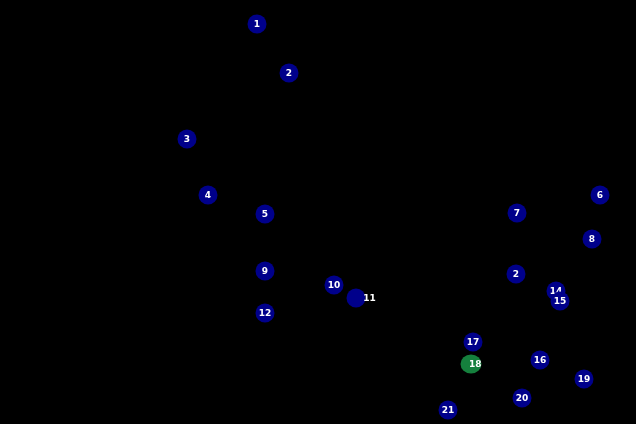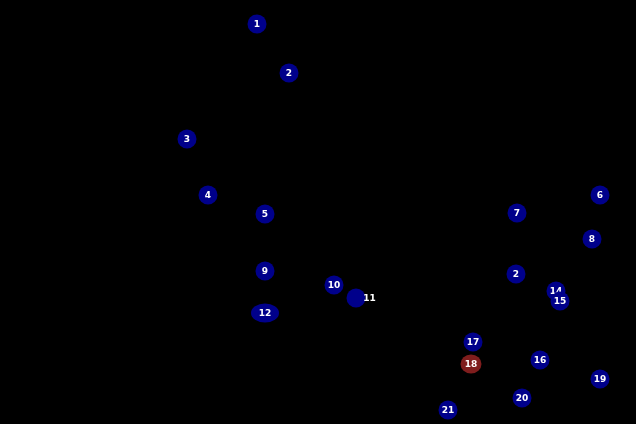--- a/index.html
+++ b/index.html
@@ -66,42 +66,42 @@
     </div>
     <div class="marker" style="left: 265px; top: 271px; width: 19px; height: 19px; background: rgb(0, 0, 139);">
       <span class="marker-label" style="color: rgb(255, 255, 255);">9</span>
     </div>
     <div class="marker" style="left: 334px; top: 285px; width: 19px; height: 19px; background: rgb(0, 0, 139);">
       <span class="marker-label" style="color: rgb(255, 255, 255);">10</span>
     </div>
     <div class="marker" style="left: 356px; top: 298px; width: 19px; height: 19px; background: rgb(0, 0, 139);">
       <span class="marker-label" style="color: rgb(255, 255, 255); margin-left: 27px;">11</span>
     </div>
-    <div class="marker" style="left: 265px; top: 313px; width: 28px; height: 19px; background: rgb(0, 0, 139);">
+    <div class="marker" style="left: 265px; top: 313px; width: 19px; height: 19px; background: rgb(0, 0, 139);">
       <span class="marker-label" style="color: rgb(255, 255, 255);">12</span>
     </div>
     <div class="marker" style="left: 516px; top: 274px; width: 19px; height: 19px; background: rgb(0, 0, 139);">
       <span class="marker-label" style="color: rgb(255, 255, 255);">2</span>
     </div>
     <div class="marker" style="left: 556px; top: 291px; width: 19px; height: 19px; background: rgb(0, 0, 139);">
       <span class="marker-label" style="color: rgb(255, 255, 255);">14</span>
     </div>
     <div class="marker" style="left: 560px; top: 301px; width: 19px; height: 19px; background: rgb(0, 0, 139);">
       <span class="marker-label" style="color: rgb(255, 255, 255);">15</span>
     </div>
     <div class="marker" style="left: 540px; top: 312px; width: 19px; height: 19px; background: rgb(0, 0, 139); margin-top: 48px;">
       <span class="marker-label" style="color: rgb(255, 255, 255);">16</span>
     </div>
     <div class="marker" style="left: 473px; top: 342px; width: 19px; height: 19px; background: rgb(0, 0, 139);">
       <span class="marker-label" style="color: rgb(255, 255, 255);">17</span>
     </div>
-    <div class="marker" style="left: 471px; top: 364px; width: 21px; height: 19px; background: #7f1d1d;">
+    <div class="marker" style="left: 471px; top: 364px; width: 21px; height: 19px; background: #15803d; justify-content: flex-end;">
       <span class="marker-label" style="color: rgb(255, 255, 255);">18</span>
     </div>
-    <div class="marker" style="left: 600px; top: 379px; width: 19px; height: 19px; background: rgb(0, 0, 139);">
+    <div class="marker" style="left: 584px; top: 379px; width: 19px; height: 19px; background: rgb(0, 0, 139);">
       <span class="marker-label" style="color: rgb(255, 255, 255);">19</span>
     </div>
     <div class="marker" style="left: 522px; top: 398px; width: 19px; height: 19px; background: rgb(0, 0, 139);">
       <span class="marker-label" style="color: rgb(255, 255, 255);">20</span>
     </div>
     <div class="marker" style="left: 448px; top: 410px; width: 19px; height: 19px; background: rgb(0, 0, 139);">
       <span class="marker-label" style="color: rgb(255, 255, 255);">21</span>
     </div>
   </div>
 

